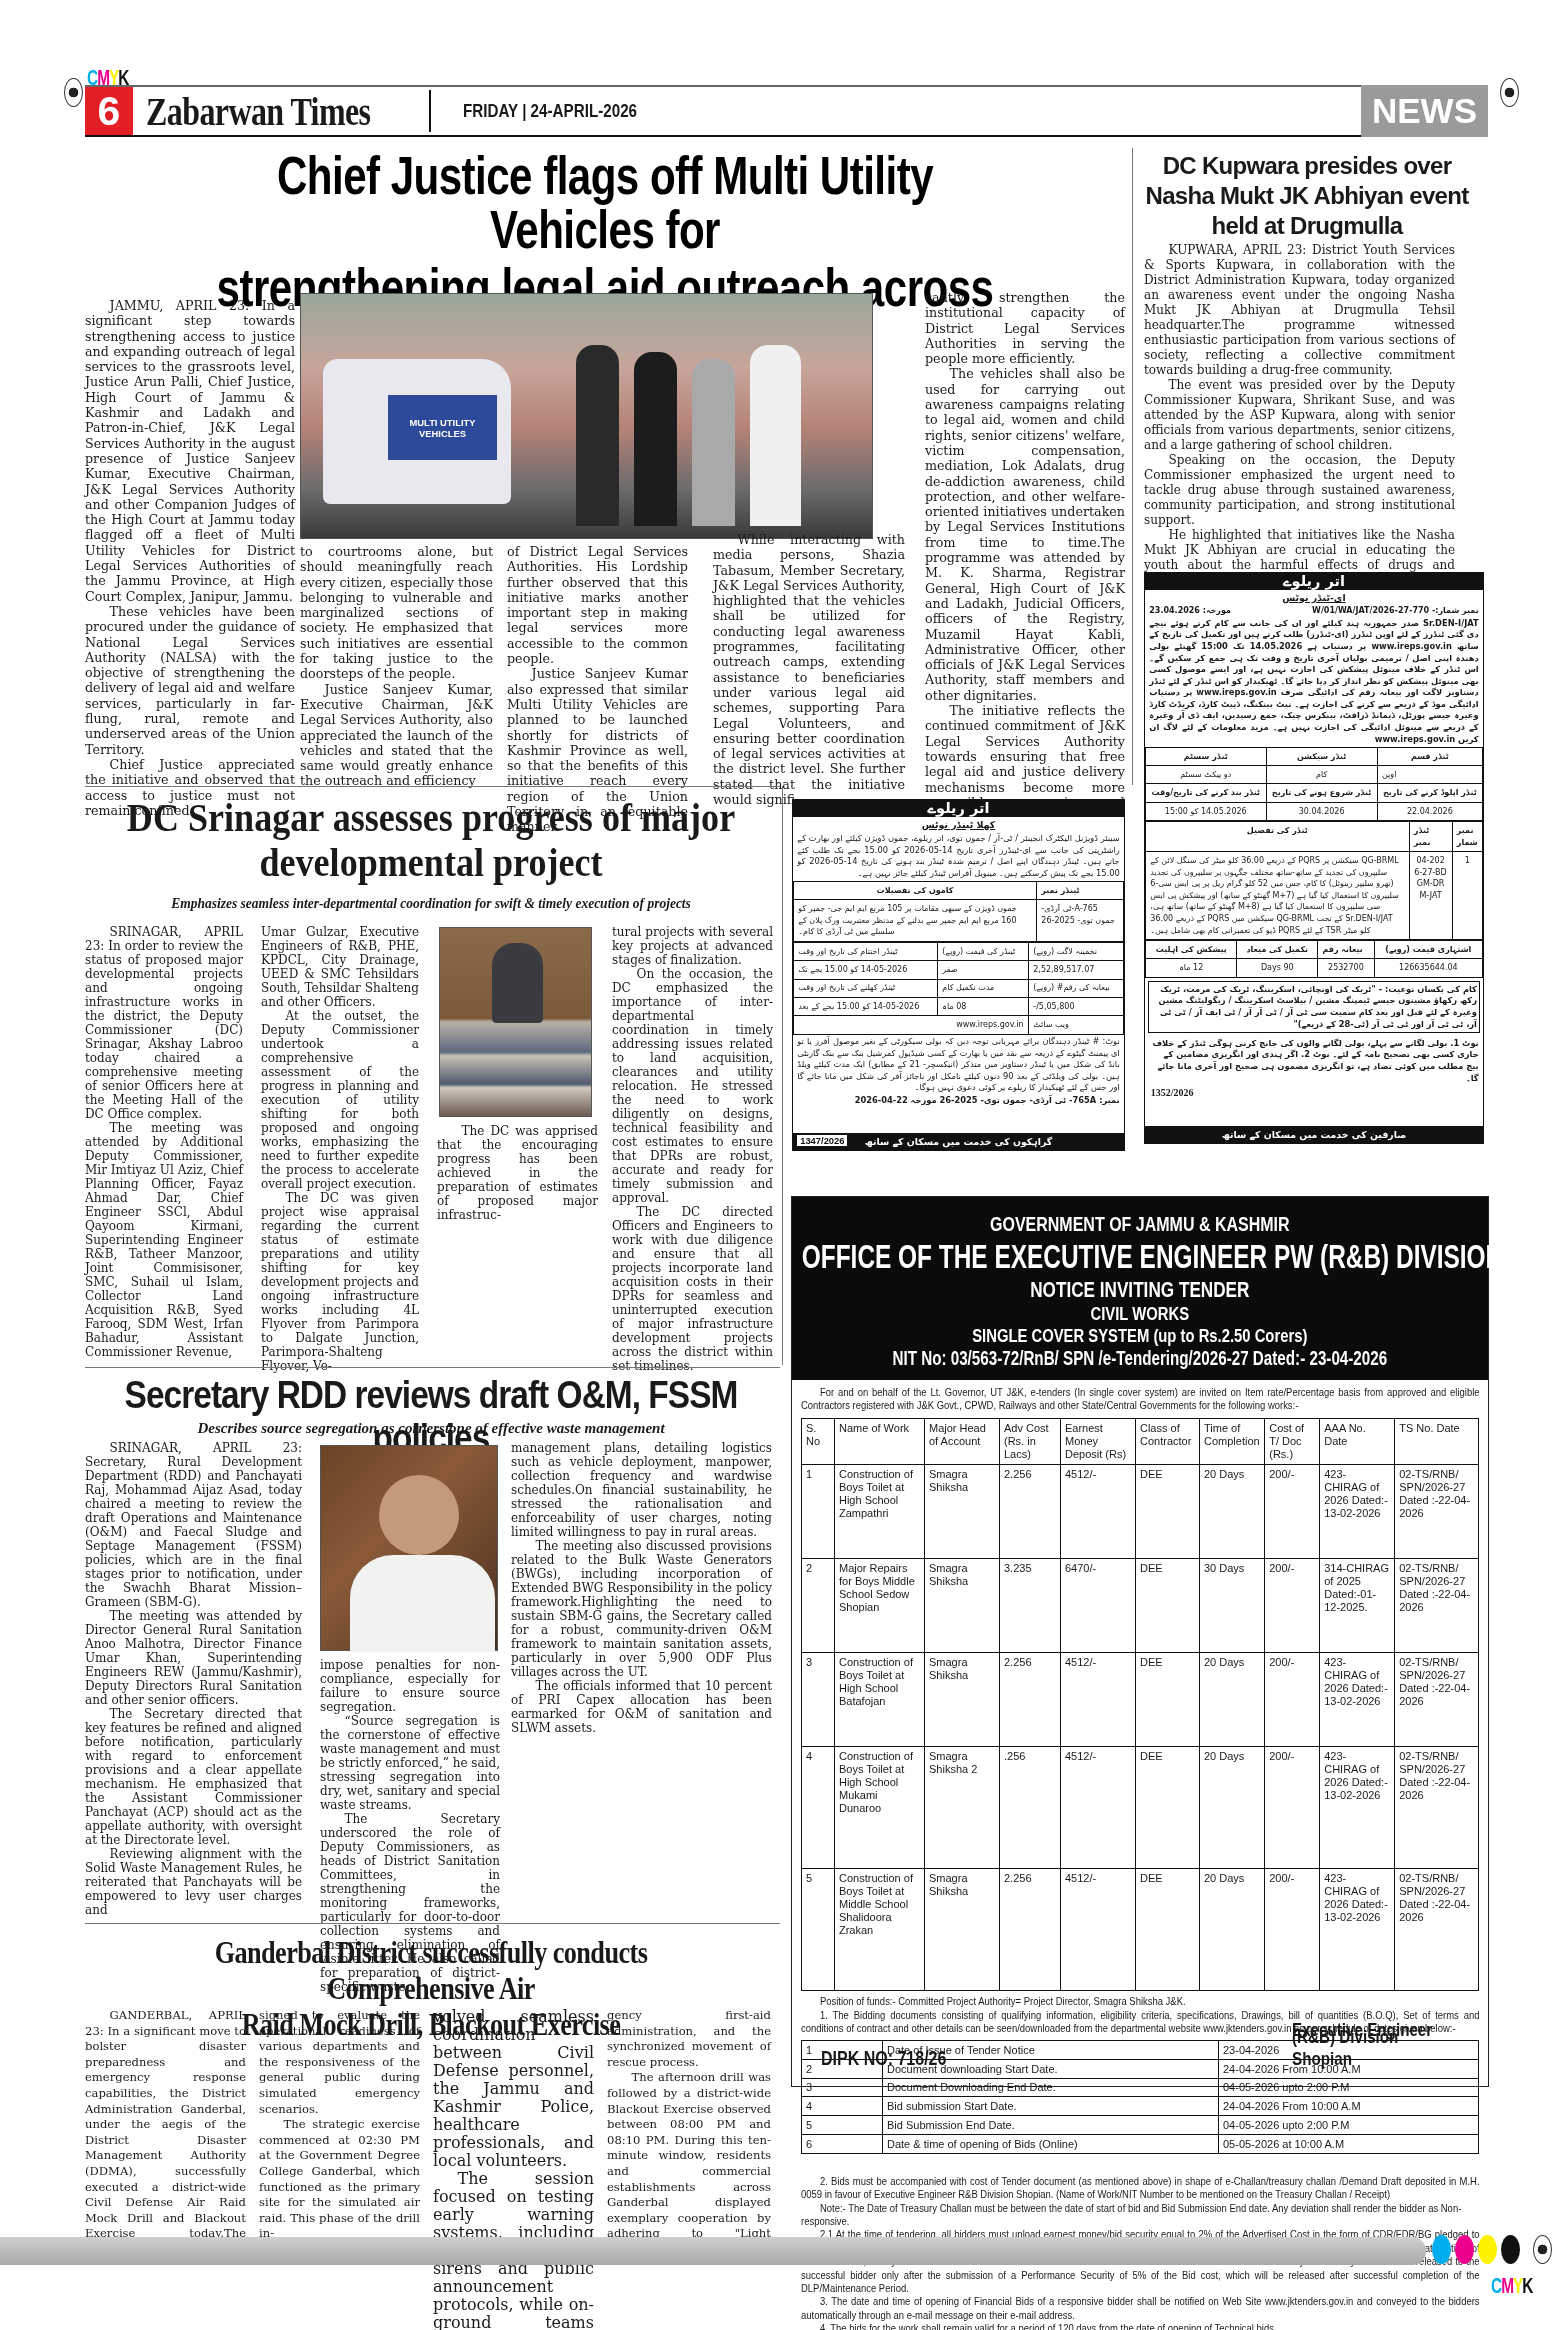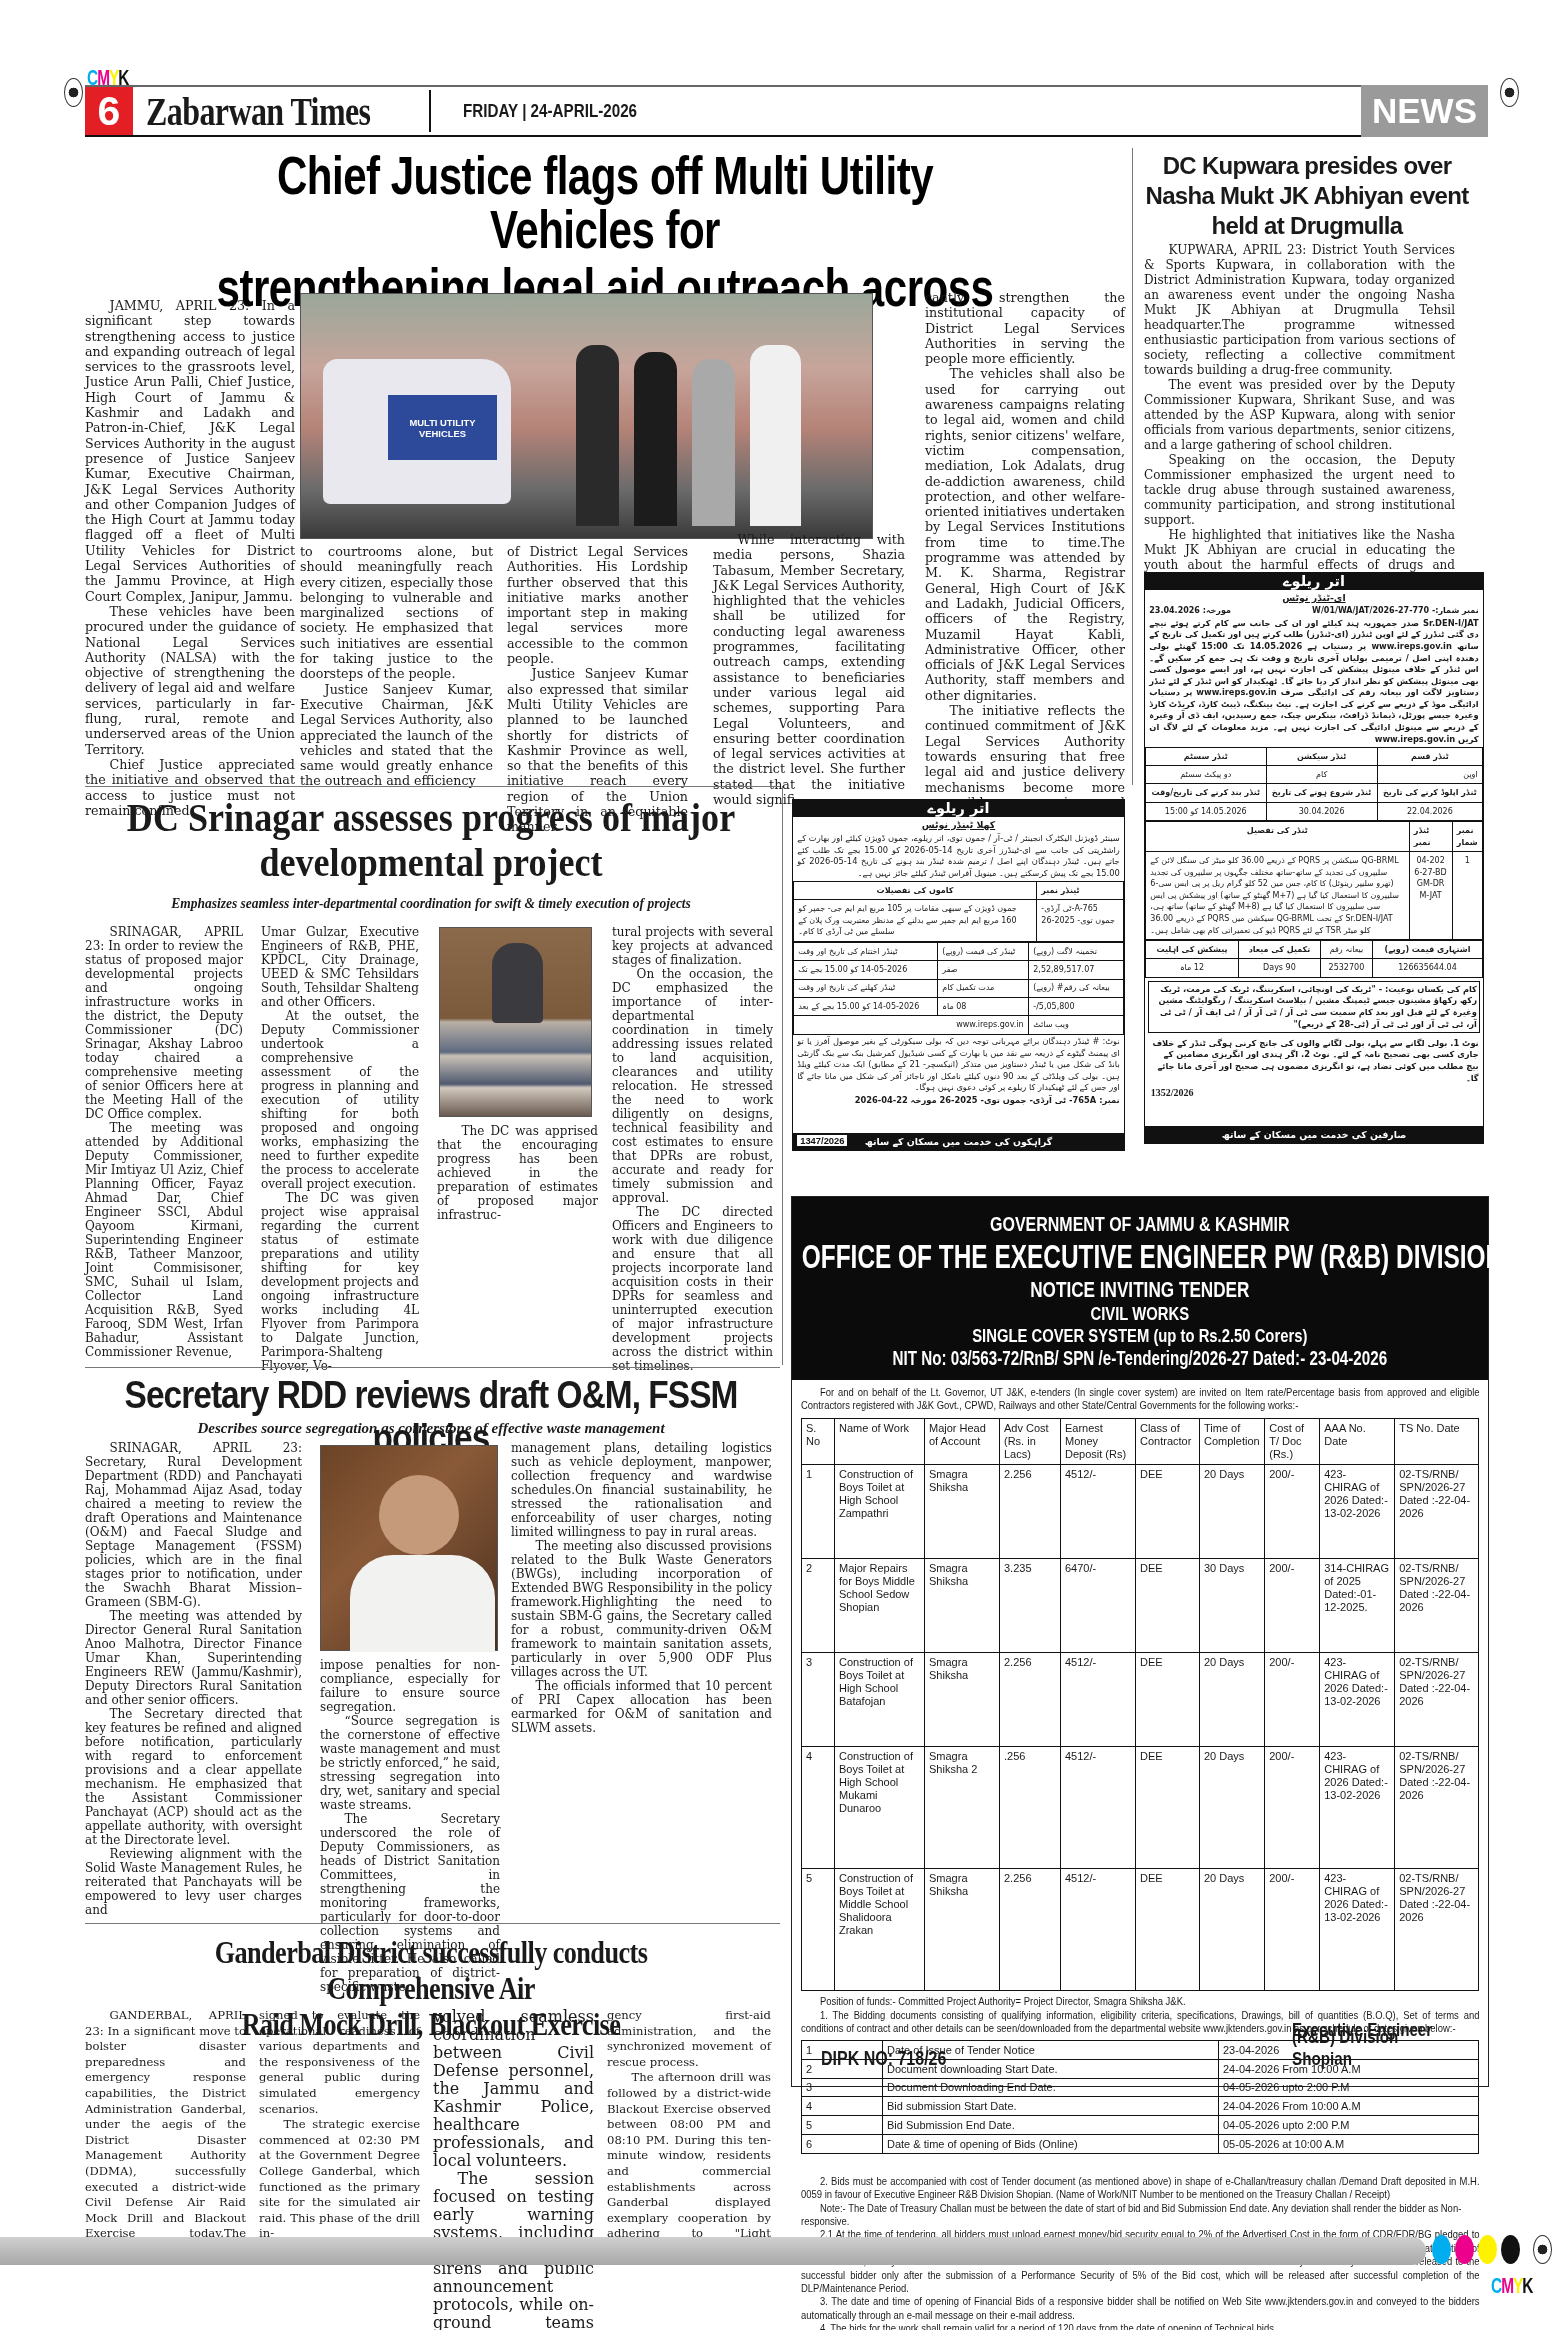--- a/index.html
+++ b/index.html
@@ -103,21 +103,21 @@
   </div>
   <div style="padding:1.4px 4.3px;text-align:justify;font-weight:bold">Sr.DEN-I/JAT صدر جمہوریہ ہند کیلئے اور ان کی جانب سے کام کرتے ہوئے نیچے دی گئی ٹنڈرز کے لئے اوپن ٹنڈرز (ای-ٹنڈرز) طلب کرتے ہیں اور تکمیل کی تاریخ کے ساتھ www.ireps.gov.in پر دستیاب ہے 14.05.2026 تک 15:00 گھنٹے بولی دھندہ اپنی اصل / ترمیمی بولیاں آخری تاریخ و وقت تک ہی جمع کر سکیں گے۔ اس ٹنڈر کے خلاف مینوئل پیشکش کی اجازت نہیں ہے، اور ایسے موصول کسی بھی مینوئل پیشکش کو نظر انداز کر دیا جائے گا۔ ٹھیکیدار کو اس ٹنڈر کے لئے ٹنڈر دستاویز لاگت اور بیعانہ رقم کی ادائیگی صرف www.ireps.gov.in پر دستیاب ادائیگی موڈ کے ذریعے سے کرنے کی اجازت ہے۔ نیٹ بینکنگ، ڈیبٹ کارڈ، کریڈٹ کارڈ وغیرہ جیسے پورٹل، ڈیمانڈ ڈرافٹ، بینکرس چیک، جمع رسیدیں، ایف ڈی آر وغیرہ کے ذریعے سے مینوئل ادائیگی کی اجازت نہیں ہے۔ مزید معلومات کے لئے لاگ ان کریں www.ireps.gov.in</div>
   <table class="t" style="font-size:8px;text-align:center">
     <tbody>
         <tr>
           <td style="text-align:center;font-weight:bold">ٹنڈر قسم</td>
           <td style="text-align:center;font-weight:bold">ٹنڈر سیکشن</td>
           <td style="text-align:center;font-weight:bold">ٹنڈر سسٹم</td>
         </tr>
     <tr>
-          <td style="text-align:right">اوپن</td>
+          <td style="text-align:left">اوپن</td>
           <td style="text-align:center">کام</td>
           <td style="text-align:center">دو پیکٹ سسٹم</td>
         </tr>
     <tr>
           <td style="text-align:center;font-weight:bold">ٹنڈر اپلوڈ کرنے کی تاریخ</td>
           <td style="text-align:center;font-weight:bold">ٹنڈر شروع ہونے کی تاریخ</td>
           <td style="text-align:center;font-weight:bold">ٹنڈر بند کرنے کی تاریخ/وقت</td>
         </tr>
     <tr>
           <td style="text-align:center">22.04.2026</td>
@@ -137,21 +137,21 @@
           <td style="text-align:center">1</td>
           <td style="direction:ltr;text-align:center;word-break:break-all">04-2026-27-BDGM-DRM-JAT</td>
           <td>QG-BRML سیکشن پر PQRS کے ذریعے 36.00 کلو میٹر کی سنگل لائن کے سلیپروں کی تجدید کے ساتھ-ساتھ مختلف جگہوں پر سلیپروں کی تجدید (تھرو سلیپر رینوئل) کا کام، جس میں 52 کلو گرام ریل پر پی ایس سی-6 سلیپرون کا استعمال کیا گیا ہے (M+7 گھنٹو کے ساتھ) اور پیشکش پی ایس سی سلیپروں کا استعمال کیا گیا ہے (M+8 گھنٹو کے ساتھ) ساتھ ہی، Sr.DEN-I/JAT کے تحت QG-BRML سیکشن میں PQRS کے ذریعے 36.00 کلو میٹر TSR کے لئے PQRS ڈپو کی تعمیراتی کام بھی شامل ہیں۔</td>
         </tr>
   </tbody>
     </table>
   <table class="t" style="font-size:8px;text-align:center">
     <tbody>
         <tr>
           <td style="text-align:center;font-weight:bold">اشتہاری قیمت (روپے)</td>
-          <td style="text-align:center;font-weight:normal">بیعانہ رقم</td>
+          <td style="text-align:left;font-weight:bold">بیعانہ رقم</td>
           <td style="text-align:center;font-weight:bold">تکمیل کی میعاد</td>
           <td style="text-align:center;font-weight:bold">پیشکش کی اہلیت</td>
         </tr>
     <tr>
           <td style="text-align:center">126635644.04</td>
           <td style="text-align:center">2532700</td>
           <td style="text-align:center">90 Days</td>
           <td style="text-align:center">12 ماہ</td>
         </tr>
   </tbody>

